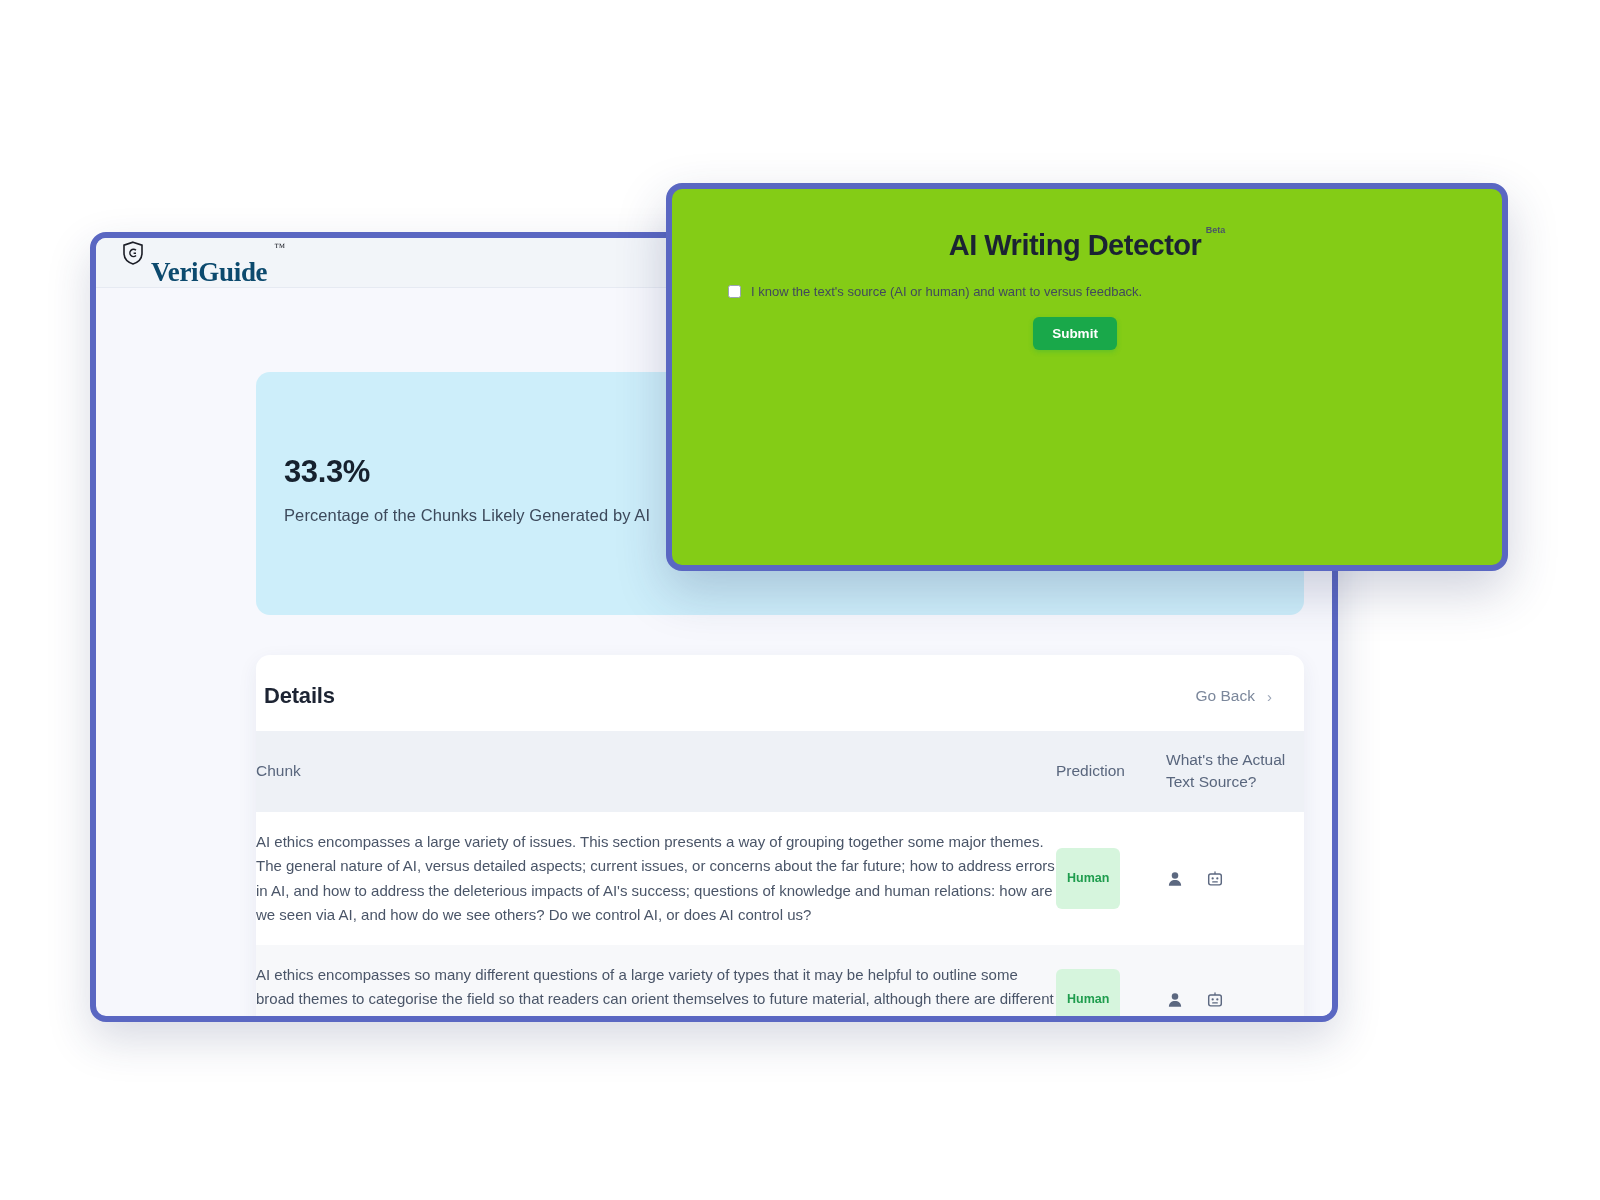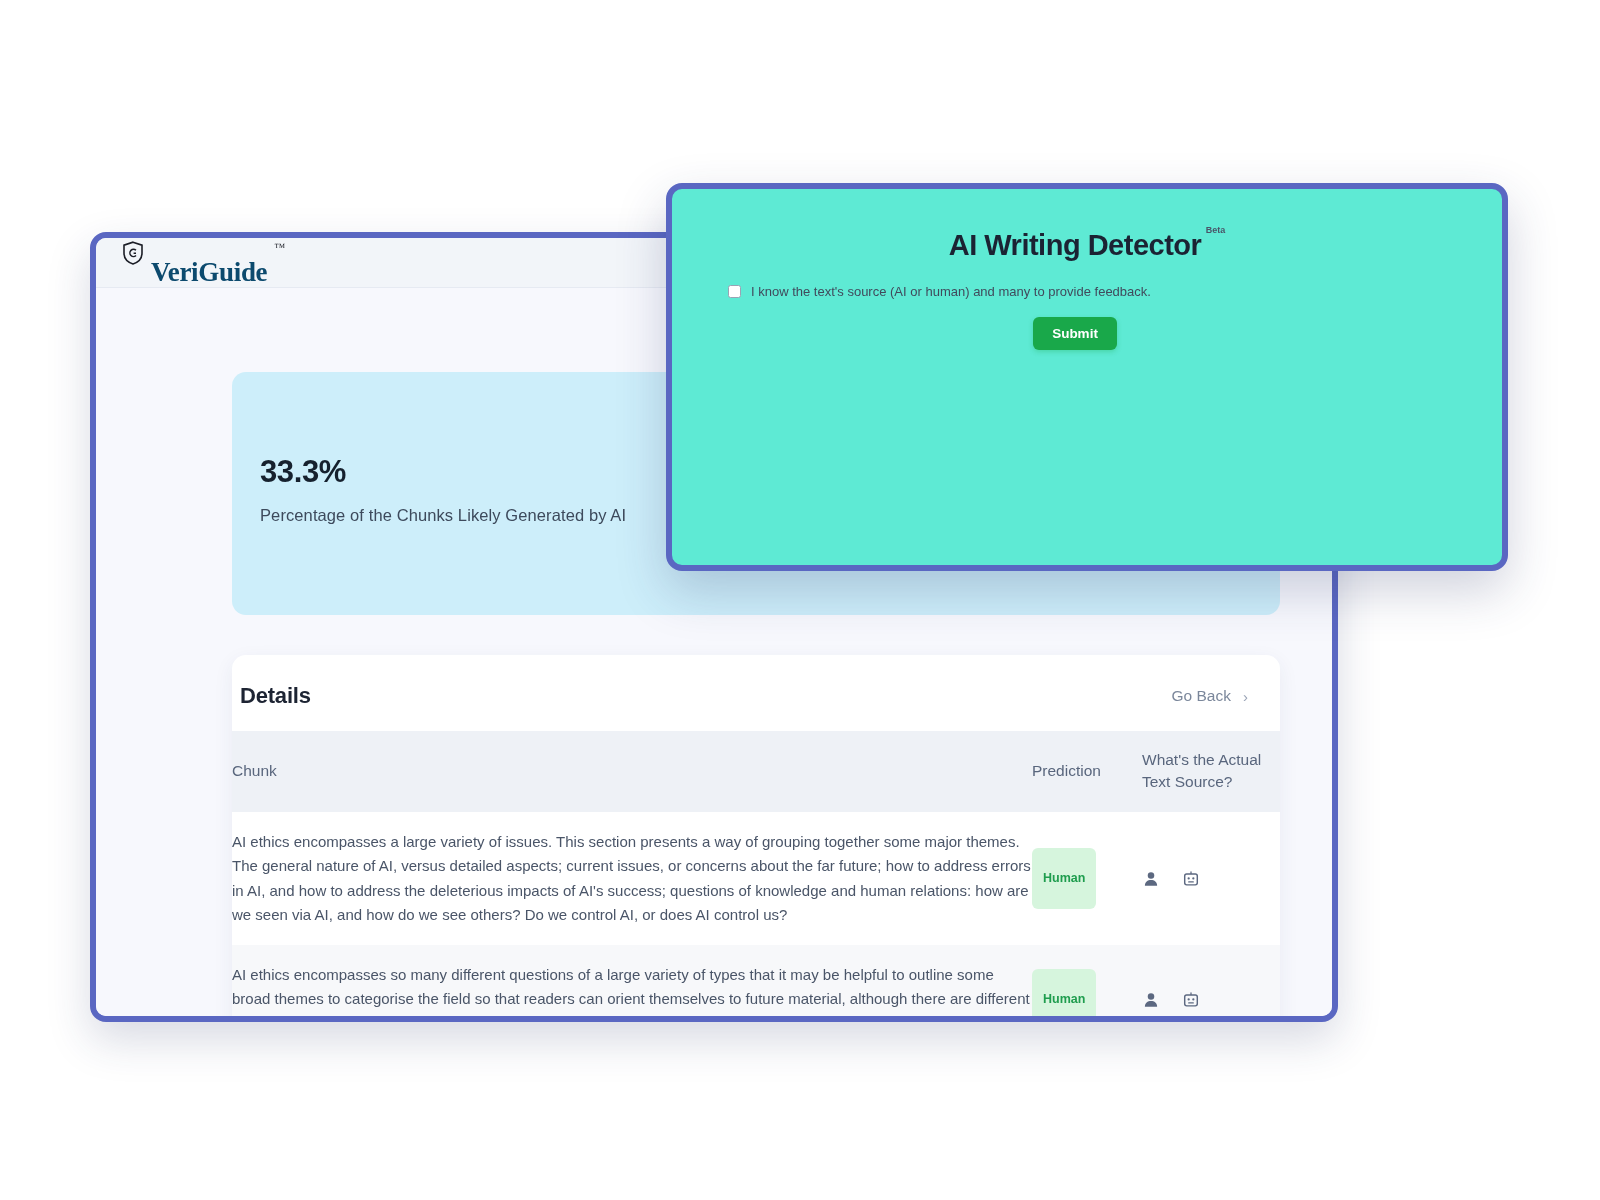--- a/index.html
+++ b/index.html
@@ -54,20 +54,21 @@
     font-family: "Liberation Serif", serif;
     font-size: 11px;
     color: #1b1d26;
     margin-top: 2px;
   }
 
   .app-body {
     padding: 40px 0 0 0;
     background: #f7f8fd;
     height: calc(100% - 50px);
+    margin-left: 24px;
   }
 
   
   .stat-card {
     margin: 44px 0 0 136px;
     width: 1048px;
     height: 243px;
     background: #cdeefa;
     border-radius: 14px;
     padding: 82px 0 0 28px;
@@ -158,21 +159,21 @@
   .src-icons { display: flex; align-items: center; gap: 22px; }
   .icon-btn { cursor: pointer; display: block; }
 
   
   .modal {
     position: absolute;
     left: 666px;
     top: 183px;
     width: 842px;
     height: 388px;
-    background: #5eead4;
+    background: #84cc16;
     border: 6px solid #5a67c2;
     border-radius: 16px;
     box-shadow: 0 20px 50px rgba(40,48,100,0.22);
     padding: 30px 80px 0 56px;
   }
   .modal-title-wrap {
     text-align: center;
     margin-top: 10px;
   }
   .modal-title {
@@ -353,20 +354,20 @@
   <div class="modal-title-wrap">
     <span class="modal-title">
       <span>AI Writing Detector</span>
       <sup class="beta-sup">Beta</sup>
     </span>
   </div>
 
 
   <div class="feedback-row">
     <div class="cb"></div>
-    <div class="feedback-label">I know the text's source (AI or human) and many to provide feedback.</div>
+    <div class="feedback-label">I know the text's source (AI or human) and want to versus feedback.</div>
   </div>
 
   <div class="submit-row">
     <button class="submit-btn">Submit</button>
   </div>
 
 </div>
 
 </body></html>

